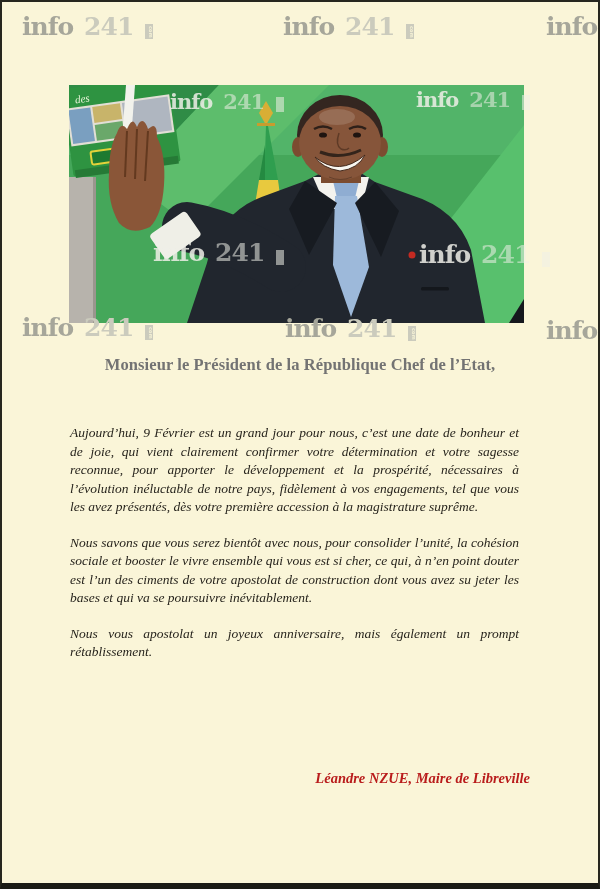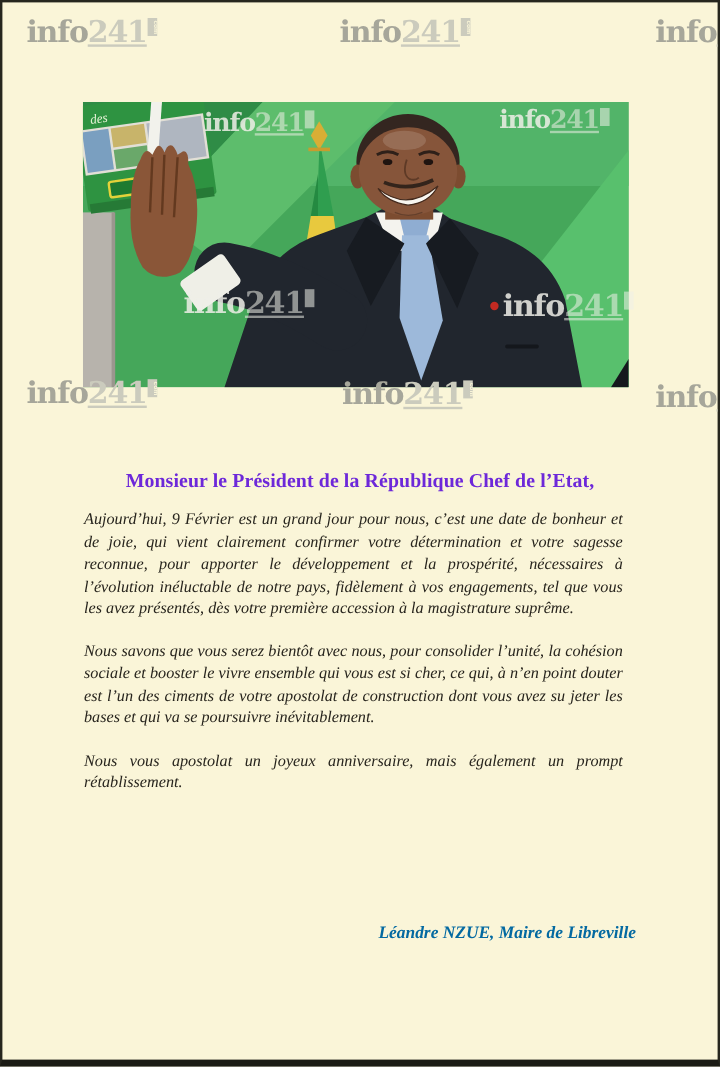--- a/index.html
+++ b/index.html
@@ -10,27 +10,27 @@
   .page {
     position:relative; width:600px; height:889px;
     background:#FAF5D8;
     border:2px solid #26261e;
     border-bottom:6px solid #1b1b15;
     overflow:hidden;
   }
 
   
   .wm {
-    position:absolute; z-index:5; display:flex; align-items:flex-start;
+    position:absolute; z-index:5; display:flex; align-items:flex-end;
     font-family:"DejaVu Serif", serif; font-weight:bold; font-size:25px;
-    letter-spacing:-1px; line-height:1; white-space:nowrap; pointer-events:none;
+    letter-spacing:-1px; line-height:1; white-space:nowrap; pointer-events:none;gap:11px;
   }
   .wm--sm { font-size:21px; }
   .wm .wm-info { color:#a6a69a; }
-  .wm .wm-num  { color:#cbcbbd;text-decoration:underline; }
+  .wm .wm-num  { color:#cbcbbd; }
   .wm .wm-tag  {
     display:inline-block; width:8px; height:15px; margin:1px 0 0 1px;
     background:#cbcbbd; color:rgba(250,245,216,0.95);
     font-family:"DejaVu Sans", sans-serif; font-weight:bold; font-size:5px; line-height:5px;
     writing-mode:vertical-rl; text-align:center; letter-spacing:0; overflow:hidden;
   }
   .wm.on-photo .wm-info { color:rgba(238,238,232,0.85); }
   .wm.on-photo .wm-num  { color:rgba(238,238,232,0.55); }
   .wm.on-photo .wm-tag  { background:rgba(238,238,232,0.55); color:transparent; }
 
@@ -38,31 +38,31 @@
   .photo {
     position:absolute; left:67px; top:83px; width:455px; height:238px;
     z-index:1; overflow:hidden;
   }
   .photo svg { display:block; }
 
   
   .heading {
     position:absolute; left:0; right:0; top:352px; z-index:2;
     text-align:center; font-weight:bold; font-size:16.5px; line-height:21px;
-    color:#6d28d9; letter-spacing:0.1px;margin-top:36px;
+    color:#737373; letter-spacing:0.1px;
   }
   .letter-body {
     position:absolute; left:68px; width:464px; top:422px; z-index:2;
     font-style:italic; font-size:13.5px; line-height:18.5px;
     color:#27241d; text-align:justify;
   }
   .letter-body p { margin:0 15px 17px 0;font-style:italic; }
   .signature {
     position:absolute; right:68px; top:768px; z-index:2;
-    font-weight:bold; font-style:italic; font-size:14.5px; color:#0369a1;
+    font-weight:bold; font-style:italic; font-size:14.5px; color:#b91c1c;
   }
 </style>
 </head>
 <body>
 
 <div class="page">
 
   <div class="photo" role="img" aria-label="Le Président Ali Bongo Ondimba souriant, en costume sombre et cravate bleu clair, levant la main avec des cartes vertes devant un fond vert et le drapeau du Gabon">
     <svg width="455" height="238" viewBox="0 0 455 238" xmlns="http://www.w3.org/2000/svg">
 

